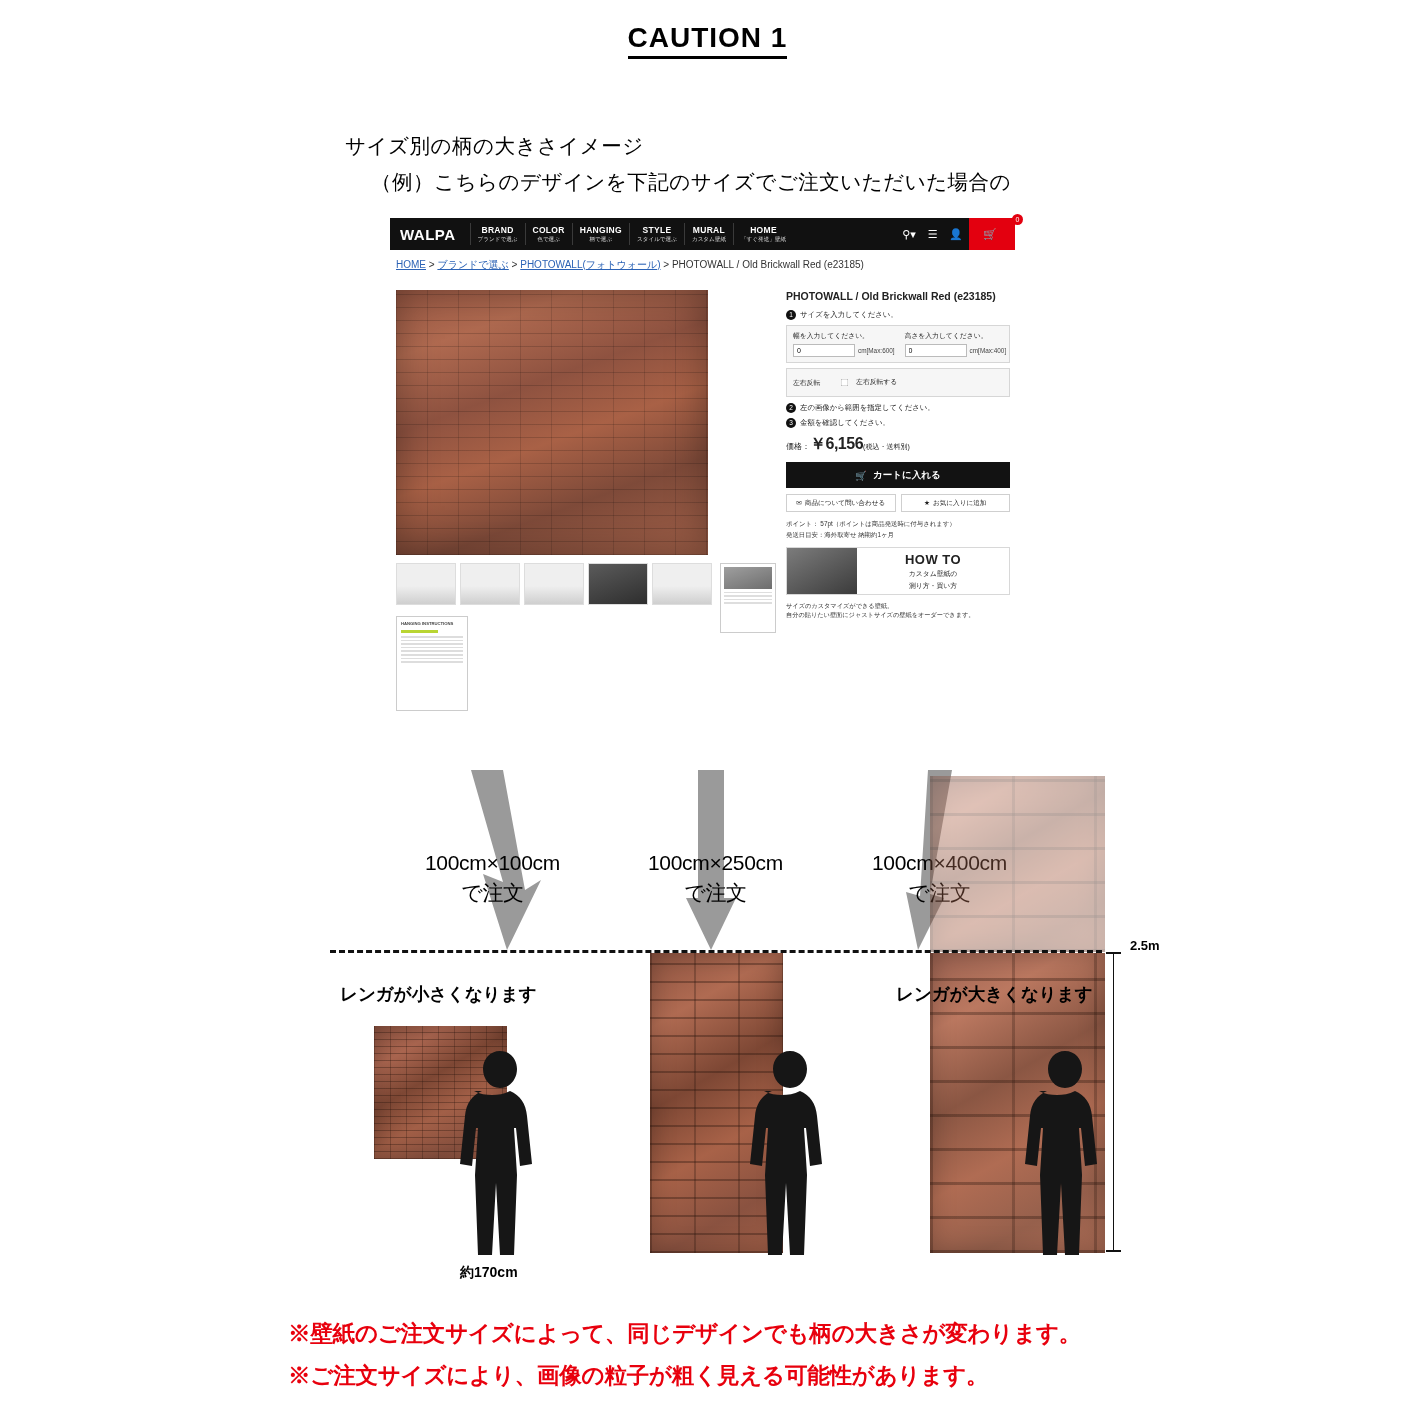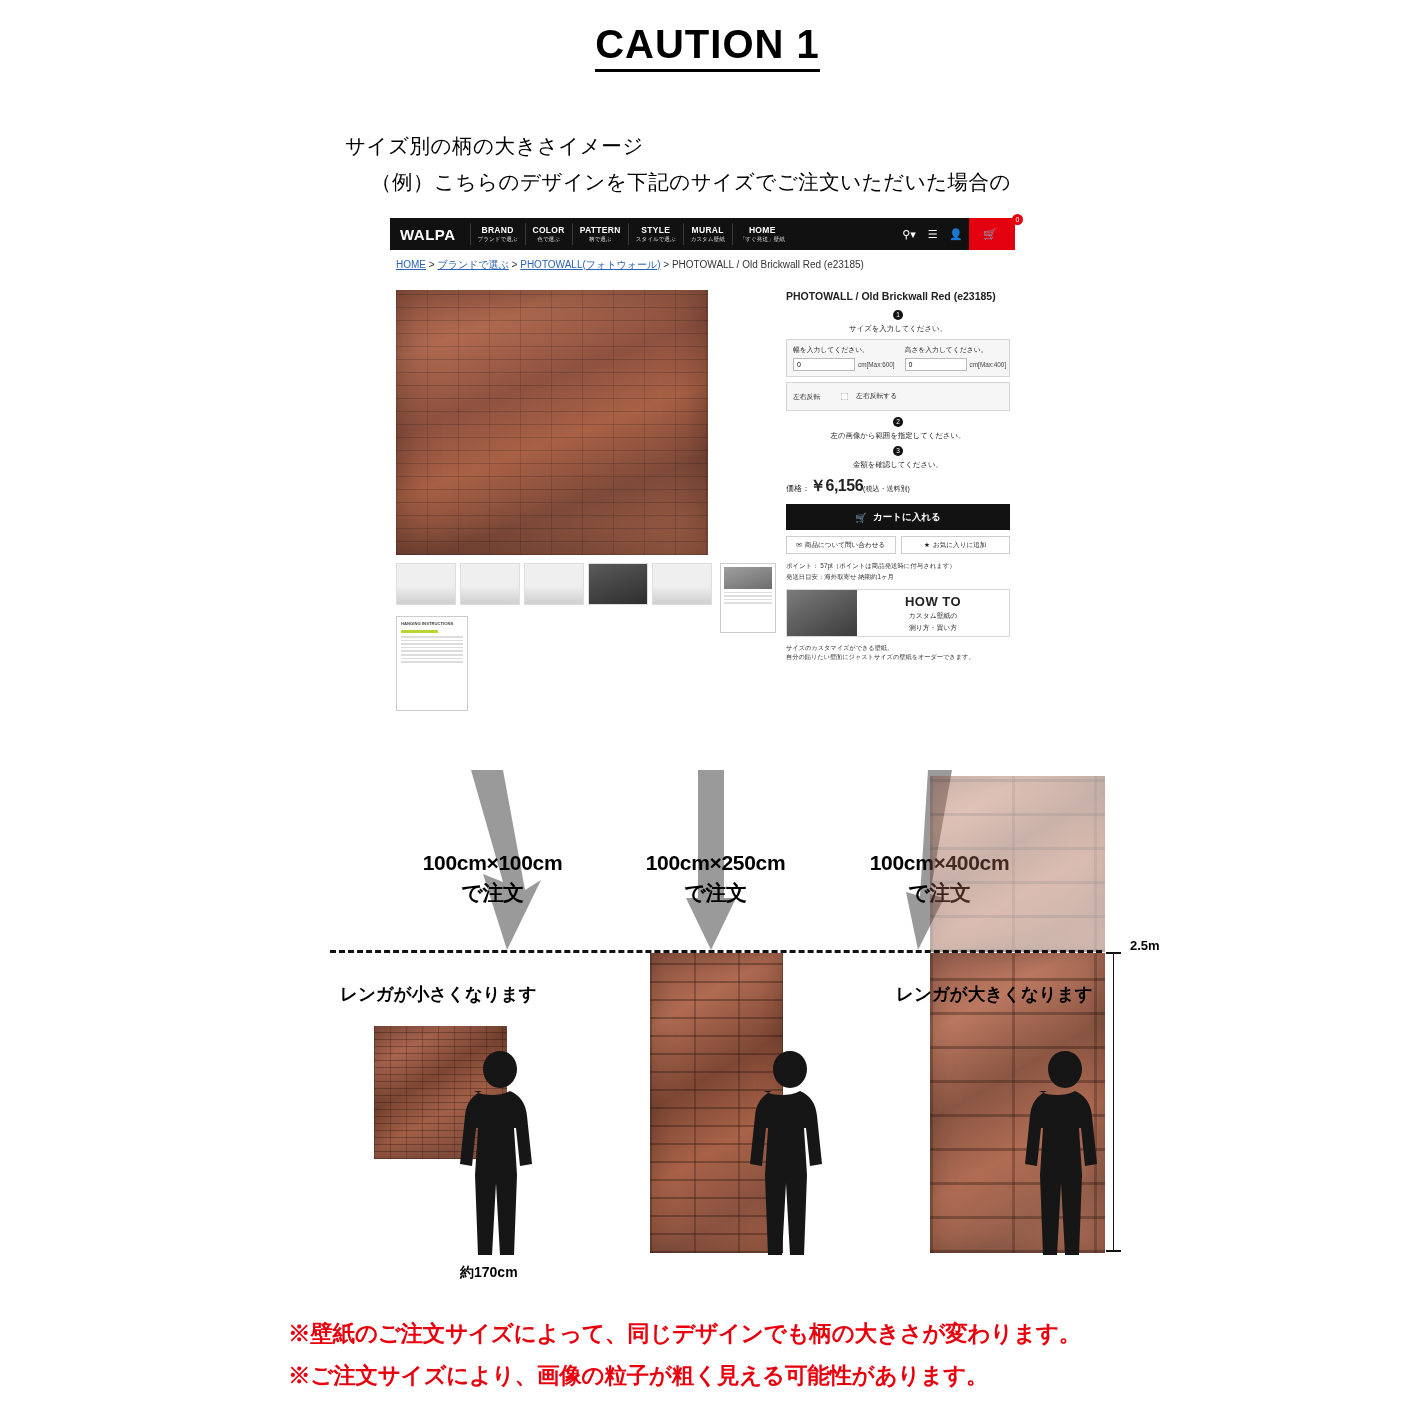--- a/index.html
+++ b/index.html
@@ -16,21 +16,21 @@
     overflow: hidden;
   }
 
   
   .caution-title {
     position: absolute;
     top: 22px;
     left: 0;
     width: 1415px;
     text-align: center;
-    font-size: 40px;
+    font-size: 28px;
     font-weight: bold;
     letter-spacing: 1px;
   }
   .caution-title span {
     border-bottom: 3px solid #000;
     padding-bottom: 3px;
   }
 
   
   .intro {
@@ -183,21 +183,20 @@
   .panel h2 {
     font-size: 10.5px;
     margin: 0 0 8px 0;
     font-weight: bold;
   }
   .step {
     display: flex;
     align-items: center;
     gap: 4px;
     margin-bottom: 5px;
-    flex-direction: column;
   }
   .num {
     width: 10px; height: 10px;
     border-radius: 50%;
     background: #111;
     color: #fff;
     font-size: 6.5px;
     line-height: 10px;
     text-align: center;
     flex: 0 0 auto;
@@ -305,21 +304,21 @@
     line-height: 1.5;
     margin-top: 4px;
   }
 
   
   .arrow { position: absolute; }
   .order-label {
     position: absolute;
     text-align: center;
     font-size: 21px;
-    font-weight: bold;
+    font-weight: normal;
     line-height: 1.45;
     letter-spacing: -.3px;
   }
 
   
   .dashline {
     position: absolute;
     top: 950px; left: 330px;
     width: 772px;
     border-top: 3px dashed #111;
@@ -415,21 +414,21 @@
 
     <div class="navitem">
       <div class="en">BRAND</div>
       <div class="jp">ブランドで選ぶ</div>
     </div>
     <div class="navitem">
       <div class="en">COLOR</div>
       <div class="jp">色で選ぶ</div>
     </div>
     <div class="navitem">
-      <div class="en">PATTERN</div>
+      <div class="en">HANGING</div>
       <div class="jp">柄で選ぶ</div>
     </div>
     <div class="navitem">
       <div class="en">STYLE</div>
       <div class="jp">スタイルで選ぶ</div>
     </div>
     <div class="navitem">
       <div class="en">MURAL</div>
       <div class="jp">カスタム壁紙</div>
     </div>

